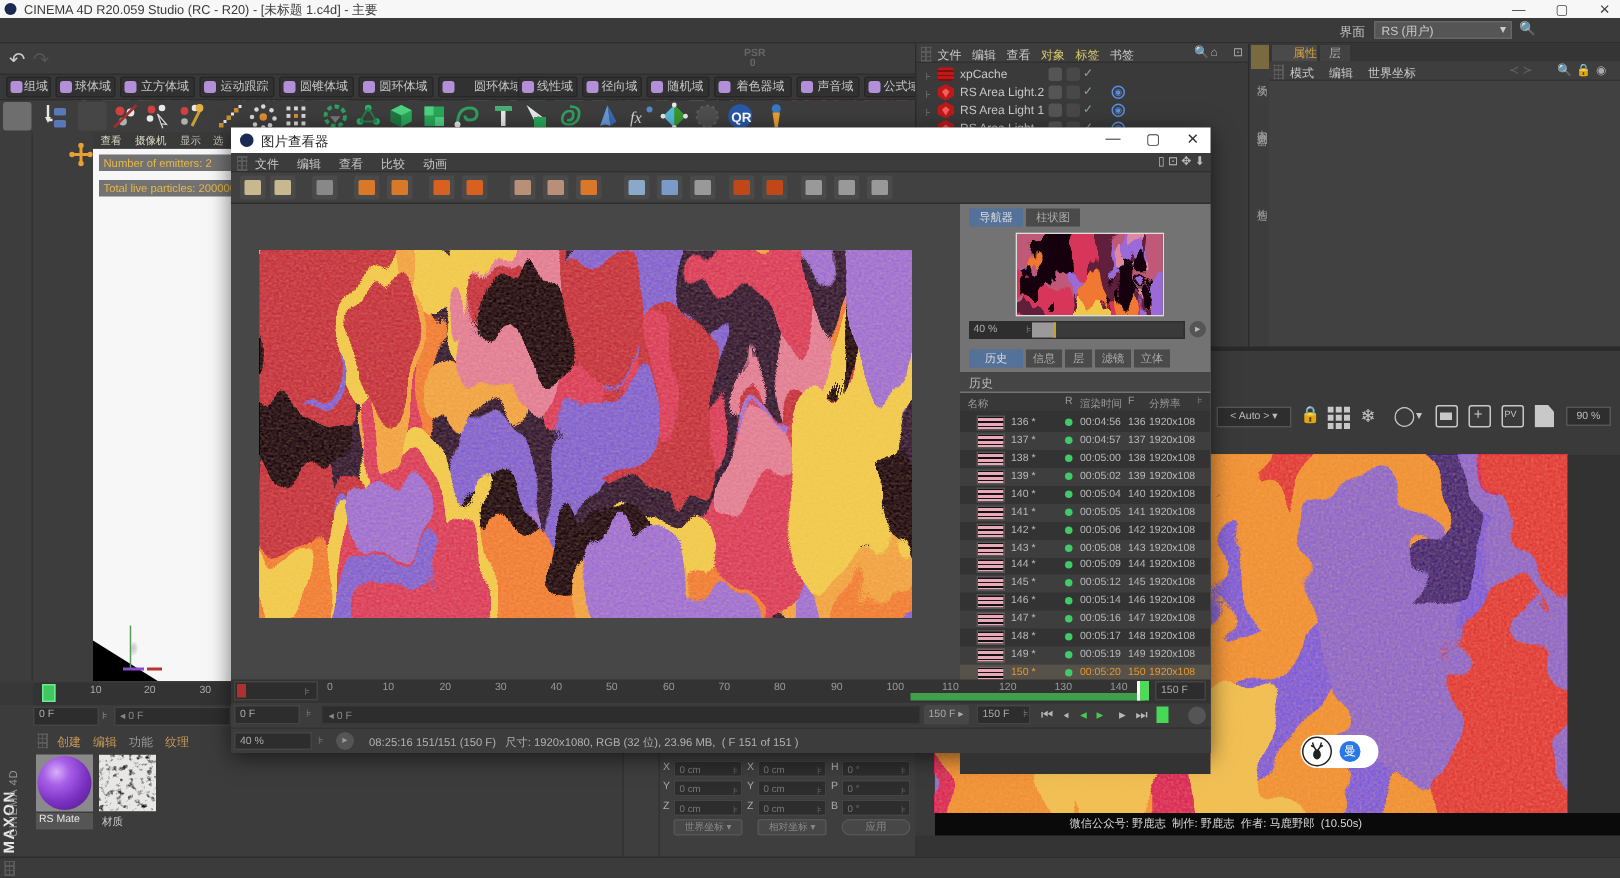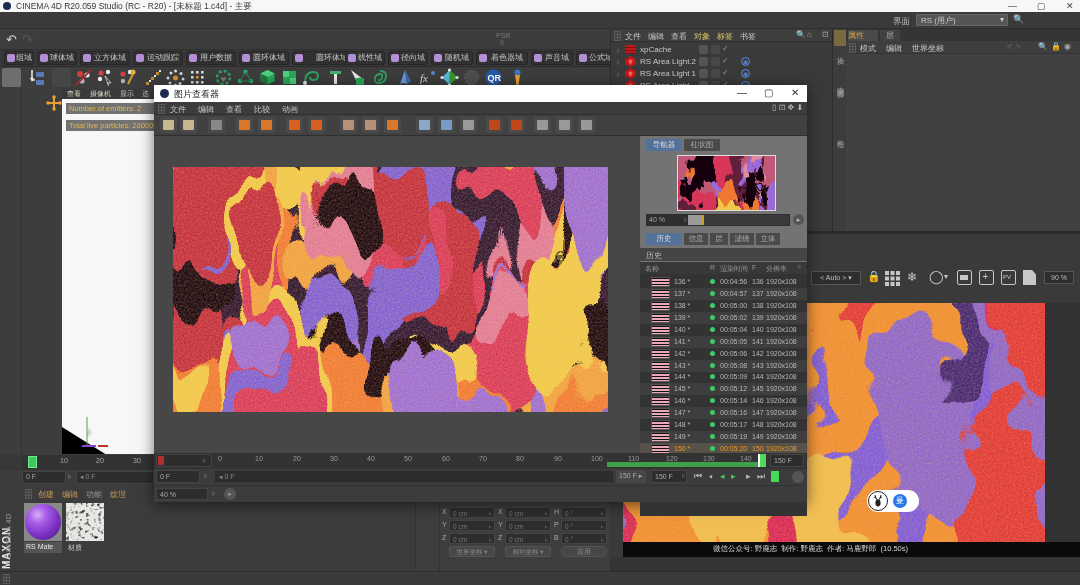--- a/index.html
+++ b/index.html
@@ -171,21 +171,21 @@
           <circle cx="9.5" cy="9.5" r="2" fill="#cc1414"></circle>
         </svg></div>
 </div>
 
 <div class="abs" style="left:0;top:50px;width:1080px;height:17px;background:#383838;border-bottom:1px solid #2c2c2c">
 </div>
 <div class="abs fbtn" style="left:4px;width:30px"><span class="fico"></span><span>组域</span></div>
     <div class="abs fbtn" style="left:37px;width:40px"><span class="fico"></span><span>球体域</span></div>
     <div class="abs fbtn" style="left:80px;width:50px"><span class="fico"></span><span>立方体域</span></div>
     <div class="abs fbtn" style="left:133px;width:50px"><span class="fico"></span><span>运动跟踪</span></div>
-    <div class="abs fbtn" style="left:186px;width:50px"><span class="fico"></span><span>用户数据</span></div>
+    <div class="abs fbtn" style="left:186px;width:50px"><span class="fico"></span><span>圆锥体域</span></div>
     <div class="abs fbtn" style="left:239px;width:50px"><span class="fico"></span><span>圆环体域</span></div>
     <div class="abs fbtn" style="left:292px;width:70px"><span class="fico"></span><span>圆环体域</span></div>
     <div class="abs fbtn" style="left:345px;width:40px"><span class="fico"></span><span>线性域</span></div>
     <div class="abs fbtn" style="left:388px;width:40px"><span class="fico"></span><span>径向域</span></div>
     <div class="abs fbtn" style="left:431px;width:42px"><span class="fico"></span><span>随机域</span></div>
     <div class="abs fbtn" style="left:476px;width:52px"><span class="fico"></span><span>着色器域</span></div>
     <div class="abs fbtn" style="left:531px;width:42px"><span class="fico"></span><span>声音域</span></div>
     <div class="abs fbtn" style="left:576px;width:40px"><span class="fico"></span><span>公式域</span></div>
     <div class="abs fbtn" style="left:619px;width:52px"><span class="fico"></span><span>Python域</span></div>
 
@@ -473,21 +473,21 @@
 
 <div class="abs" style="left:832px;top:29px;width:14px;height:202px;background:#3d3d3d;border-left:1px solid #2c2c2c">
   <div class="abs" style="left:1px;top:1px;width:12px;height:16px;background:#7a6a40"></div>
   <div class="abs" style="left:2px;top:22px;font-size:7px;color:#999;writing-mode:vertical-rl;letter-spacing:1px">场次</div>
   <div class="abs" style="left:2px;top:52px;font-size:7px;color:#999;writing-mode:vertical-rl;letter-spacing:1px">内容浏览器</div>
   <div class="abs" style="left:2px;top:105px;font-size:7px;color:#999;writing-mode:vertical-rl;letter-spacing:1px">构造</div>
 </div>
 
 <div class="abs" style="left:846px;top:29px;width:234px;height:202px;background:#3e3e3e">
   <div class="abs" style="left:0;top:0;width:234px;height:12px;background:#353535">
-    <div class="abs" style="left:2px;top:1px;width:30px;height:11px;background:#4a4a4a;color:#d8a040;font-size:8px;text-align:left">属性</div>
+    <div class="abs" style="left:2px;top:1px;width:30px;height:11px;background:#4a4a4a;color:#d8a040;font-size:8px;text-align:right">属性</div>
     <div class="abs" style="left:34px;top:1px;width:20px;height:11px;background:#424242;color:#aaa;font-size:8px;text-align:center">层</div>
   </div>
   <div class="abs" style="left:0;top:12px;width:234px;height:13px;background:#3e3e3e;border-bottom:1px solid #333">
     <div class="grip abs" style="left:3px;top:2px"></div>
     <span class="abs" style="left:14px;top:2px;font-size:8px;color:#c8c8c8">模式</span>
     <span class="abs" style="left:40px;top:2px;font-size:8px;color:#c8c8c8">编辑</span>
     <span class="abs" style="left:66px;top:2px;font-size:8px;color:#c8c8c8">世界坐标</span>
     <span class="abs" style="left:160px;top:1px;font-size:8px;color:#666">≺ ≻</span>
     <span class="abs" style="left:192px;top:1px;font-size:8px;color:#aaa">🔍</span>
     <span class="abs" style="left:205px;top:1px;font-size:8px;color:#aaa">🔒</span>
@@ -1186,15 +1186,16 @@
     <span class="abs" style="left:566px;top:2px;color:#48c858;font-size:9px;letter-spacing:2px">◂ ▸</span>
     <span class="abs" style="left:592px;top:2px;color:#b8b8b8;font-size:9px;letter-spacing:2px">▸ ⏭</span>
     <div class="abs" style="left:617px;top:2px;width:8px;height:11px;background:#48d858"></div>
     <div class="abs" style="left:638px;top:2px;width:12px;height:12px;border-radius:50%;background:#555"></div>
   </div>
 
   <div class="abs" style="left:0;top:400px;width:653px;height:17px;background:#3c3c3c;border-top:1px solid #333">
     <div class="abs" style="left:2px;top:2px;width:52px;height:12px;background:#2d2d2d;border:1px solid #444;color:#aaa;font-size:7px;padding:2px 0 0 3px">40 %</div>
     <span class="abs" style="left:58px;top:4px;color:#777;font-size:7px">⊧</span>
     <div class="abs" style="left:70px;top:2px;width:12px;height:12px;border-radius:50%;background:#555;color:#999;font-size:7px;text-align:center;line-height:12px">▸</div>
+    <span class="abs" style="left:92px;top:4px;font-size:7.5px;color:#b0b0b0;white-space:nowrap">08:25:16 151/151 (150 F)&nbsp;&nbsp;&nbsp;尺寸: 1920x1080, RGB (32 位), 23.96 MB,&nbsp; ( F 151 of 151 )</span>
   </div>
 </div>
 
 </div>
 </body></html>

